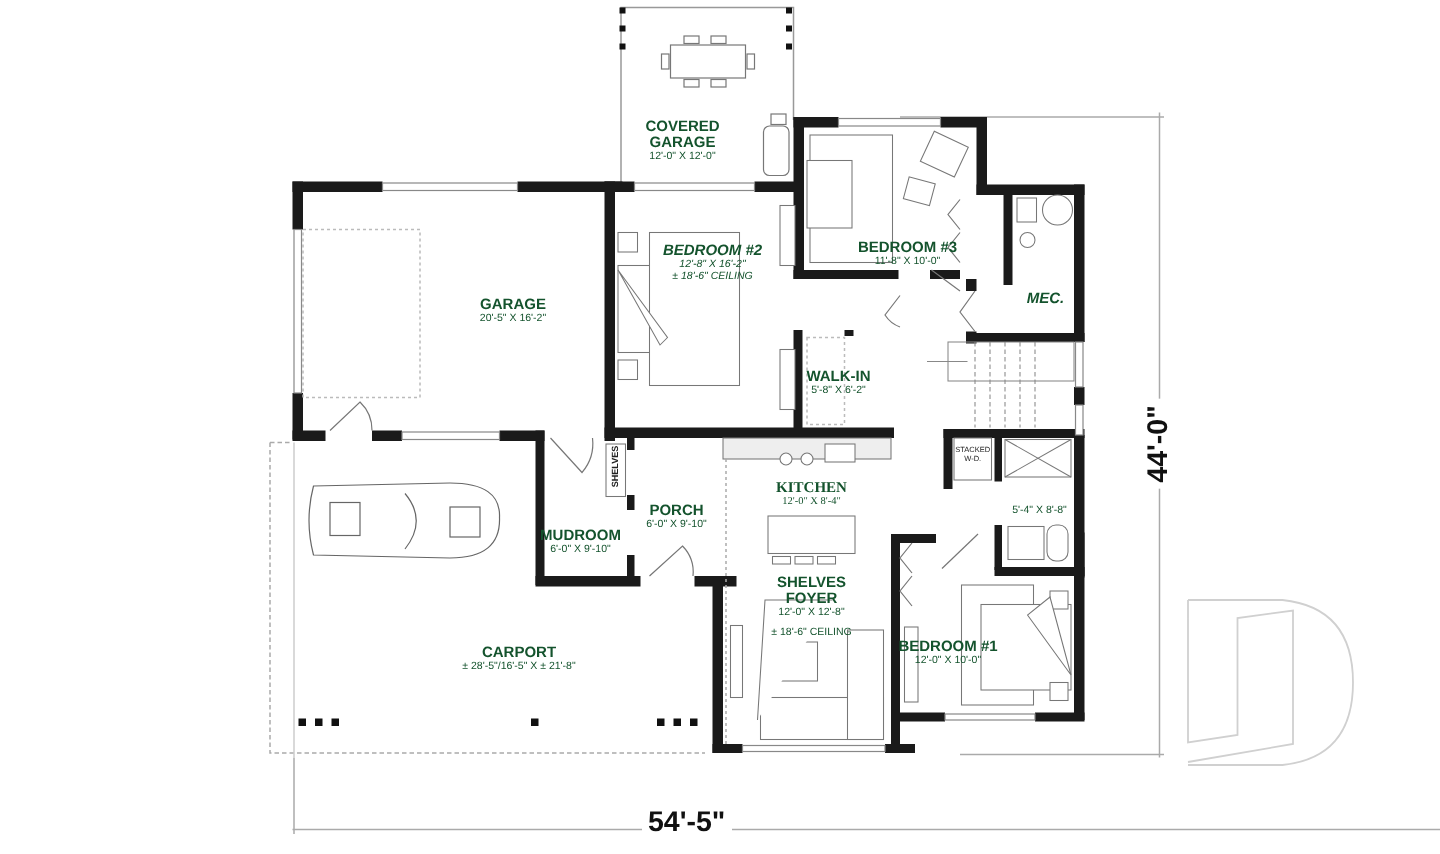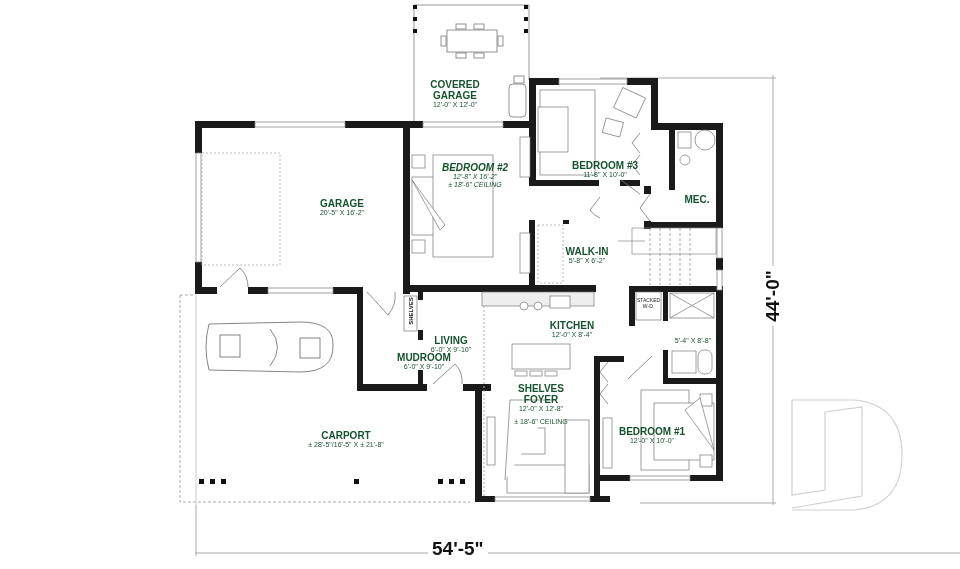--- a/index.html
+++ b/index.html
@@ -251,61 +251,61 @@
   <span class="nm">BEDROOM #2</span>
   <span class="dm">12'-8" X 16'-2"</span>
   <span class="dm">± 18'-6" CEILING</span>
 </div>
 
 <div class="lbl" style="left:605px;top:160px;">
   <span class="nm">BEDROOM #3</span>
   <span class="dm">11'-8" X 10'-0"</span>
 </div>
 
-<div class="lbl" style="left:697px;top:194px;">
+<div class="lbl" style="left:697px;top:194px;font-style:italic;">
   <span class="nm">MEC.</span>
 </div>
 
 <div class="lbl" style="left:342px;top:198px;text-align:center;">
   <span class="nm">GARAGE</span>
   <span class="dm">20'-5" X 16'-2"</span>
 </div>
 
-<div class="lbl" style="left:559px;top:246px;margin-left:28px;">
+<div class="lbl" style="left:559px;top:246px;">
   <span class="nm">WALK-IN</span>
   <span class="dm">5'-8" X 6'-2"</span>
 </div>
 
-<div class="lbl" style="left:572px;top:320px;">
+<div class="lbl" style="left:541px;top:320px;font-family:Liberation Serif, serif;">
   <span class="nm">KITCHEN</span>
   <span class="dm">12'-0" X 8'-4"</span>
 </div>
 
 <div class="lbl" style="left:451px;top:335px;">
-  <span class="nm">LIVING</span>
+  <span class="nm">PORCH</span>
   <span class="dm">6'-0" X 9'-10"</span>
 </div>
 
-<div class="lbl" style="left:405px;top:352px;padding-left:38px;">
+<div class="lbl" style="left:368px;top:352px;padding-left:38px;">
   <span class="nm">MUDROOM</span>
   <span class="dm">6'-0" X 9'-10"</span>
 </div>
 
 <div class="lbl" style="left:693px;top:337px;">
   <span class="dm">5'-4" X 8'-8"</span>
 </div>
 
 <div class="lbl" style="left:541px;top:383px;">
   <span class="nm">SHELVES</span>
   <span class="nm">FOYER</span>
   <span class="dm">12'-0" X 12'-8"</span>
   <span class="dm" style="margin-top:5px;">± 18'-6" CEILING</span>
 </div>
 
-<div class="lbl" style="left:652px;top:426px;">
+<div class="lbl" style="left:632px;top:426px;">
   <span class="nm">BEDROOM #1</span>
   <span class="dm">12'-0" X 10'-0"</span>
 </div>
 
 <div class="lbl" style="left:346px;top:430px;">
   <span class="nm">CARPORT</span>
   <span class="dm">± 28'-5"/16'-5" X ± 21'-8"</span>
 </div>
 
 <div class="shelves" style="left:397px;top:308px;">SHELVES</div>

